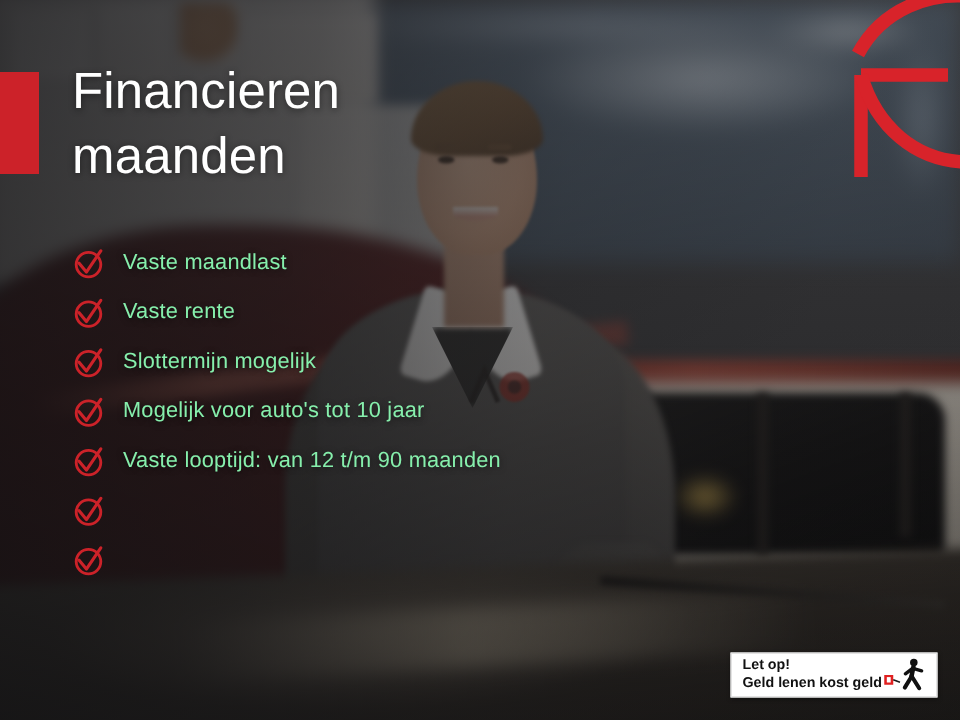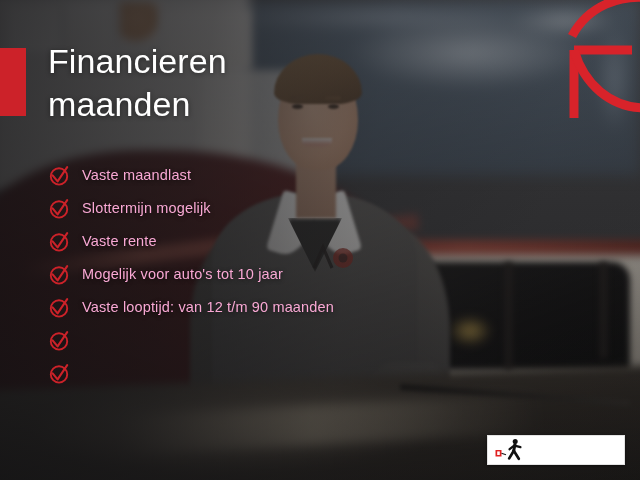--- a/index.html
+++ b/index.html
@@ -239,21 +239,21 @@
   }
   .feature {
     display: flex; align-items: center;
     height: 33px;
   }
   .feature-icon {
     flex: 0 0 22px; width: 22px; height: 22px; margin-right: 12px;
     display: block;
   }
   .feature-label {
-    color: #f9a8d4;
+    color: #86efac;
     font-size: 14.5px;
     line-height: 1;
     letter-spacing: .15px;
     white-space: nowrap;
     text-shadow: 0 1px 4px rgba(0,0,0,.55);
   }
 
   
   .warn-badge {
     position: absolute; left: 487px; top: 435px;
@@ -359,34 +359,34 @@
       <circle cx="11" cy="11.4" r="8.2" fill="none" stroke="#cc2229" stroke-width="1.9"></circle>
       <path d="M4.6 10.4 L9.6 16.4 L19.2 2.2" fill="none" stroke="#cc2229" stroke-width="2.1" stroke-linecap="round" stroke-linejoin="round"></path>
     </svg>
     <span class="feature-label">Vaste maandlast</span>
   </li>
       <li class="feature">
     <svg class="feature-icon" viewBox="0 0 22 22">
       <circle cx="11" cy="11.4" r="8.2" fill="none" stroke="#cc2229" stroke-width="1.9"></circle>
       <path d="M4.6 10.4 L9.6 16.4 L19.2 2.2" fill="none" stroke="#cc2229" stroke-width="2.1" stroke-linecap="round" stroke-linejoin="round"></path>
     </svg>
+    <span class="feature-label">Vaste rente</span>
+  </li>
+      <li class="feature">
+    <svg class="feature-icon" viewBox="0 0 22 22">
+      <circle cx="11" cy="11.4" r="8.2" fill="none" stroke="#cc2229" stroke-width="1.9"></circle>
+      <path d="M4.6 10.4 L9.6 16.4 L19.2 2.2" fill="none" stroke="#cc2229" stroke-width="2.1" stroke-linecap="round" stroke-linejoin="round"></path>
+    </svg>
     <span class="feature-label">Slottermijn mogelijk</span>
   </li>
       <li class="feature">
     <svg class="feature-icon" viewBox="0 0 22 22">
       <circle cx="11" cy="11.4" r="8.2" fill="none" stroke="#cc2229" stroke-width="1.9"></circle>
       <path d="M4.6 10.4 L9.6 16.4 L19.2 2.2" fill="none" stroke="#cc2229" stroke-width="2.1" stroke-linecap="round" stroke-linejoin="round"></path>
     </svg>
-    <span class="feature-label">Vaste rente</span>
-  </li>
-      <li class="feature">
-    <svg class="feature-icon" viewBox="0 0 22 22">
-      <circle cx="11" cy="11.4" r="8.2" fill="none" stroke="#cc2229" stroke-width="1.9"></circle>
-      <path d="M4.6 10.4 L9.6 16.4 L19.2 2.2" fill="none" stroke="#cc2229" stroke-width="2.1" stroke-linecap="round" stroke-linejoin="round"></path>
-    </svg>
     <span class="feature-label">Mogelijk voor auto's tot 10 jaar</span>
   </li>
       <li class="feature">
     <svg class="feature-icon" viewBox="0 0 22 22">
       <circle cx="11" cy="11.4" r="8.2" fill="none" stroke="#cc2229" stroke-width="1.9"></circle>
       <path d="M4.6 10.4 L9.6 16.4 L19.2 2.2" fill="none" stroke="#cc2229" stroke-width="2.1" stroke-linecap="round" stroke-linejoin="round"></path>
     </svg>
     <span class="feature-label">Vaste looptijd: van 12 t/m 90 maanden</span>
   </li>
       <li class="feature">
@@ -397,20 +397,24 @@
   </li>
       <li class="feature">
     <svg class="feature-icon" viewBox="0 0 22 22">
       <circle cx="11" cy="11.4" r="8.2" fill="none" stroke="#cc2229" stroke-width="1.9"></circle>
       <path d="M4.6 10.4 L9.6 16.4 L19.2 2.2" fill="none" stroke="#cc2229" stroke-width="2.1" stroke-linecap="round" stroke-linejoin="round"></path>
     </svg>
   </li>
     </ul>
 
   <div class="warn-badge">
+    <div class="warn-text">
+      <span>Let op!</span>
+      <span>Geld lenen kost geld</span>
+    </div>
     <svg class="warn-pictogram" viewBox="0 0 30 24">
 
       <rect x="0.5" y="12" width="6" height="6.5" fill="#e02020"></rect>
       <rect x="2.2" y="13.4" width="2.6" height="3.6" fill="#ffffff"></rect>
       <path d="M6.5 15.2 L11 16.8" stroke="#1a1a1a" stroke-width="1.1" fill="none"></path>
 
       <circle cx="20.2" cy="3.6" r="2.5" fill="#111111"></circle>
       <path d="M20 6.4 L18.6 13.2" stroke="#111111" stroke-width="3" stroke-linecap="round" fill="none"></path>
       <path d="M19.6 7.6 L25.4 9.2" stroke="#111111" stroke-width="2.3" stroke-linecap="round" fill="none"></path>
       <path d="M19.8 7.2 L14.6 11.2" stroke="#111111" stroke-width="2.3" stroke-linecap="round" fill="none"></path>

